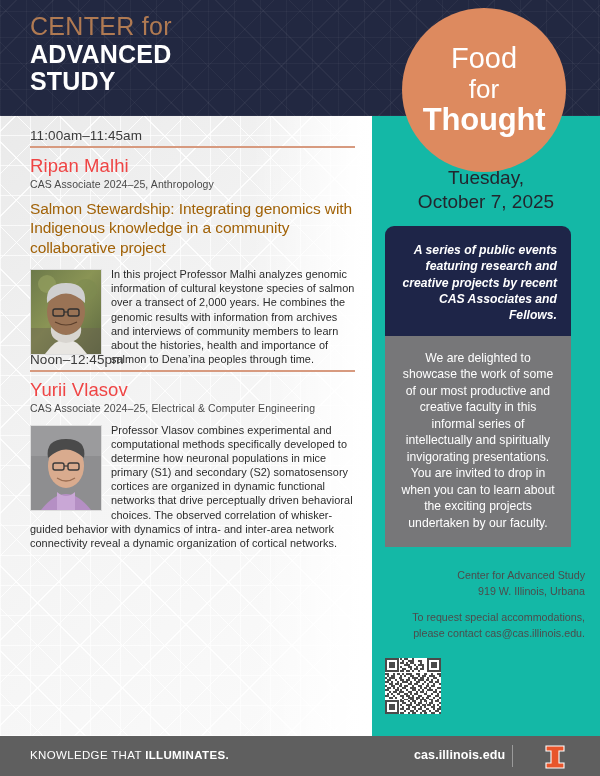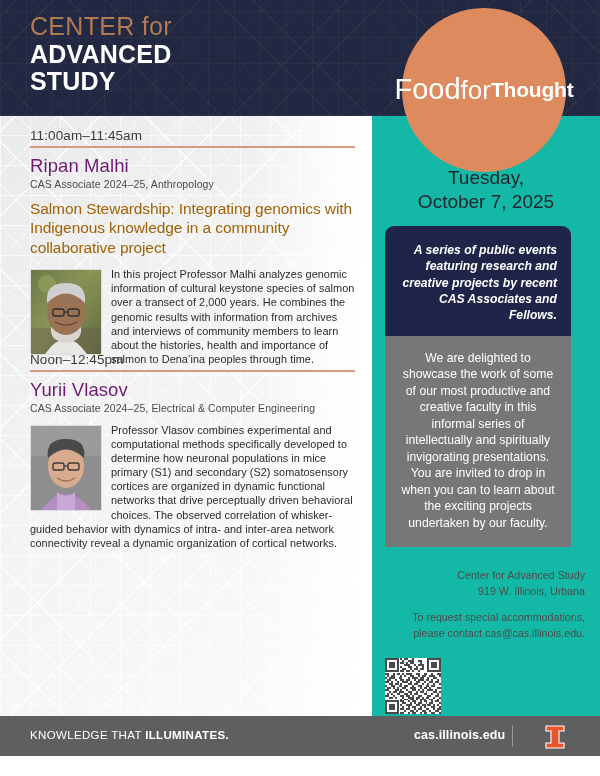--- a/index.html
+++ b/index.html
@@ -29,26 +29,26 @@
   }
   .logo .l2,.logo .l3{
     font-size:25px;letter-spacing:.2px;color:#ffffff;font-weight:bold;
     display:block;line-height:1.07;
   }
 
   
   .fft-circle{
     position:absolute;left:402px;top:8px;width:164px;height:164px;
     border-radius:50%;background:#dd8a5f;
-    display:flex;align-items:center;justify-content:center;
+    display:flex;flex-direction:column;align-items:center;justify-content:center;
     color:#ffffff;z-index:5;
   }
   .fft-circle .f1{font-size:29px;line-height:1.08;font-weight:400;}
   .fft-circle .f2{font-size:26px;line-height:1.08;font-weight:400;}
-  .fft-circle .f3{font-size:21px;line-height:1.1;font-weight:bold;letter-spacing:-.2px;}
+  .fft-circle .f3{font-size:31px;line-height:1.1;font-weight:bold;letter-spacing:-.2px;}
 
   
   .body-area{
     position:absolute;left:0;top:116px;width:524px;height:620px;background:#ffffff;
   }
   .left-col{
     position:absolute;left:0;top:0;width:372px;height:620px;
     background:#f3f3f3;
     background-image:
       repeating-linear-gradient(45deg, rgba(255,255,255,.85) 0 1px, transparent 1px 30px),
@@ -59,21 +59,21 @@
   }
   .left-col:after{
     content:"";position:absolute;right:0;top:0;width:120px;height:620px;
     background:linear-gradient(90deg, rgba(255,255,255,0) 0%, rgba(255,255,255,.95) 85%, #fff 100%);
   }
   .left-inner{position:absolute;left:0;top:0;width:372px;height:620px;z-index:3;}
 
   .talk{position:absolute;left:30px;width:325px;}
   .time-row{font-size:13.5px;color:#3b3b3b;margin-bottom:3px;letter-spacing:.1px;}
   .rule{height:1.5px;background:#d79a7f;width:325px;margin-bottom:7px;}
-  .speaker{font-size:18.5px;color:#701a75;letter-spacing:.1px;margin-bottom:1px;}
+  .speaker{font-size:18.5px;color:#ef4444;letter-spacing:.1px;margin-bottom:1px;}
   .affil{font-size:10.5px;color:#4a4a4a;margin-bottom:9px;letter-spacing:.1px;}
   .title{font-size:15.5px;font-weight:normal;color:#a16207;line-height:1.28;letter-spacing:-.1px;}
   .abs-wrap{margin-top:9px;}
   .headshot{
     float:left;width:70px;height:84px;margin:2px 9px 3px 0;
     border:1px solid #ddd;background:#7a7a6a;overflow:hidden;position:relative;
   }
   .headshot svg{display:block;width:100%;height:100%;}
   .abstract{font-size:10.9px;color:#2b2b2b;line-height:1.30;letter-spacing:.05px;}
   .clear{clear:both;}
@@ -100,21 +100,21 @@
   .venue{
     position:absolute;left:13px;top:452px;width:200px;
     font-size:10.7px;color:#4c4c4c;line-height:1.45;text-align:right;
   }
   .venue .blk2{margin-top:11px;}
   .qr{position:absolute;left:13px;top:542px;width:56px;height:56px;background:#ffffff;}
   .qr svg{display:block;}
 
   
   .footer{
-    position:absolute;left:0;top:716px;width:600px;height:40px;background:#5f5f5f;
+    position:absolute;left:0;top:736px;width:600px;height:40px;background:#5f5f5f;
   }
   .footer .kt{
     position:absolute;left:30px;top:13px;font-size:11.5px;color:#ffffff;letter-spacing:.35px;
   }
   .footer .kt b{font-weight:bold;}
   .footer .url{
     position:absolute;left:414px;top:12px;font-size:12.5px;font-weight:bold;color:#ffffff;letter-spacing:.1px;
   }
   .footer .sep{position:absolute;left:512px;top:9px;width:1px;height:22px;background:#9a9a9a;}
   .footer .ilogo{

